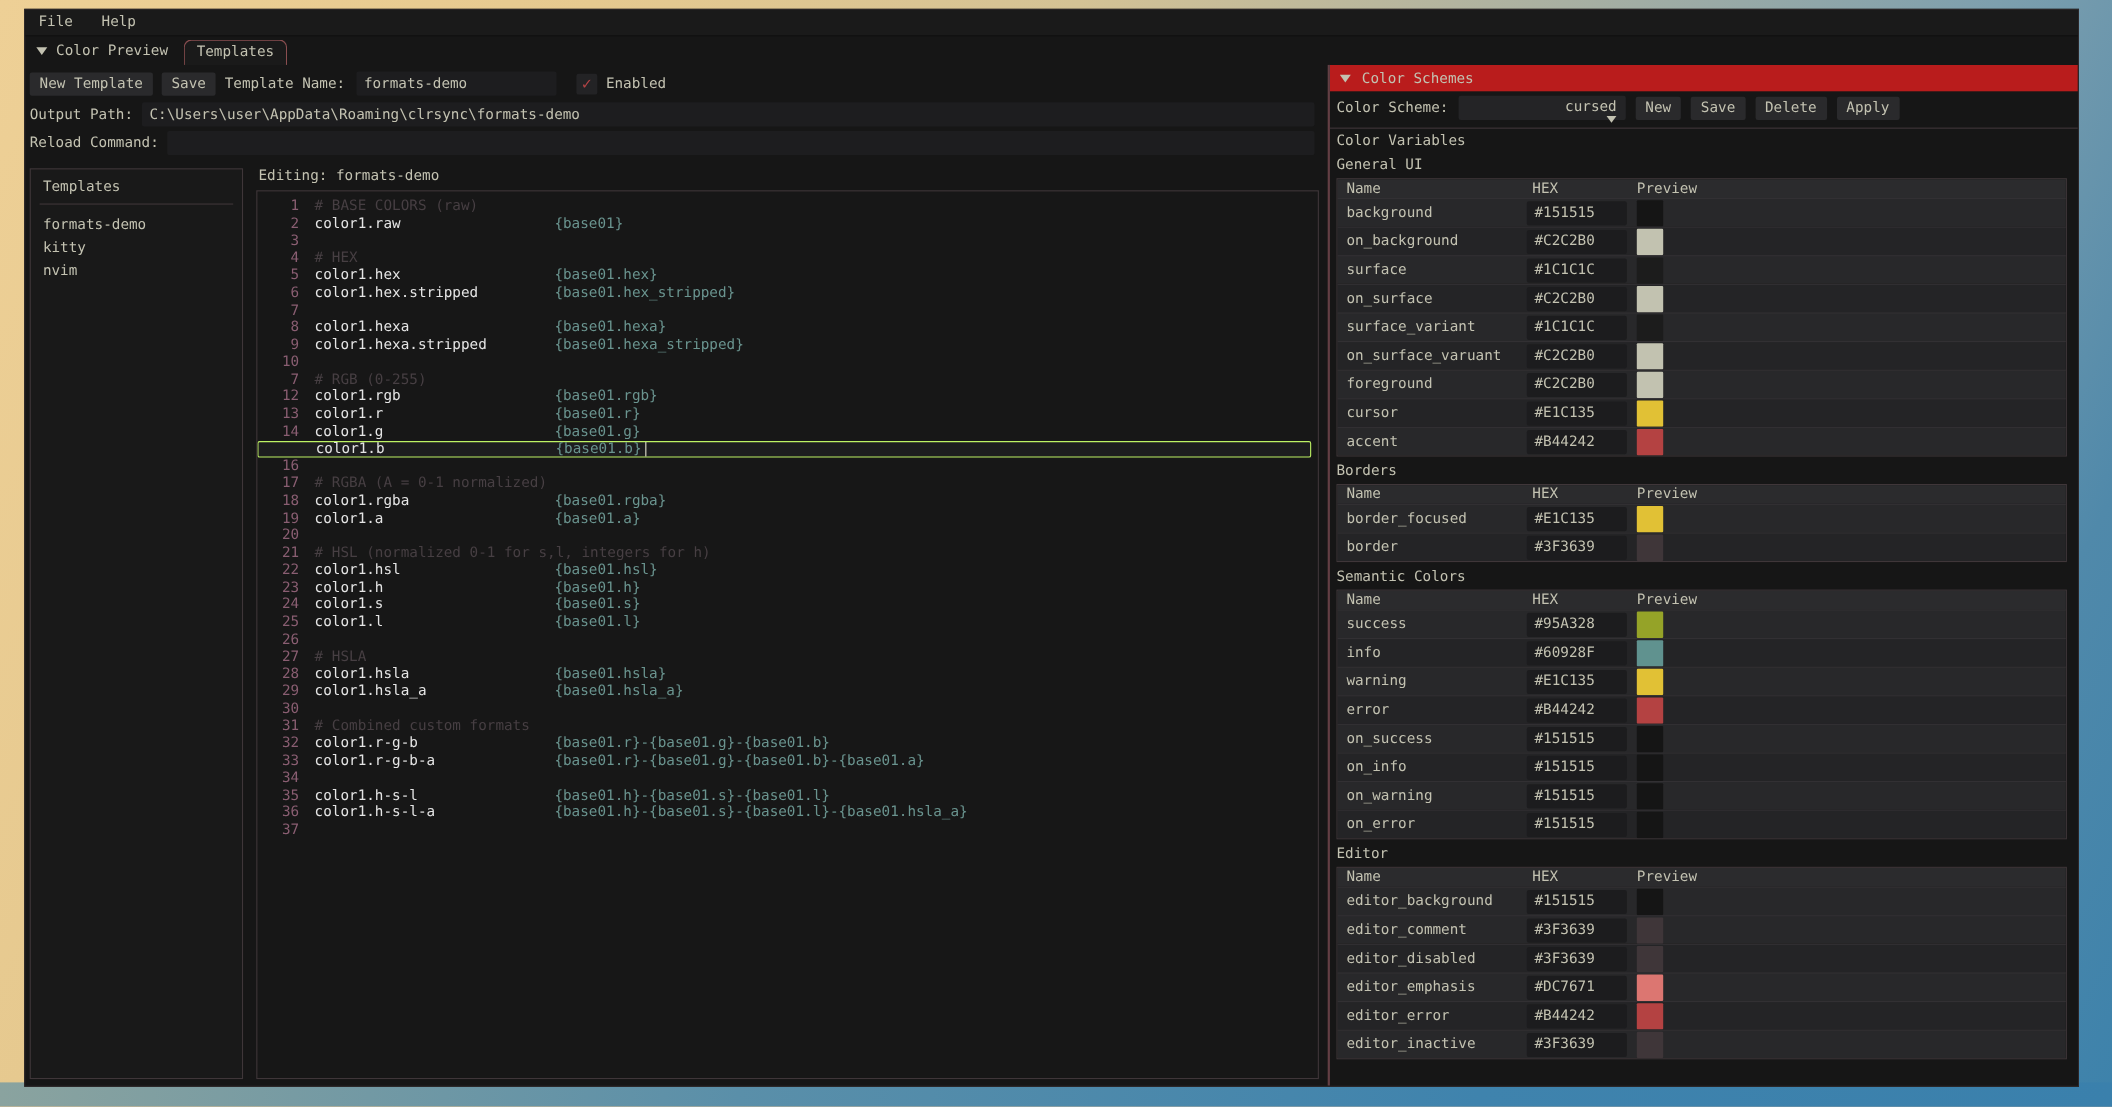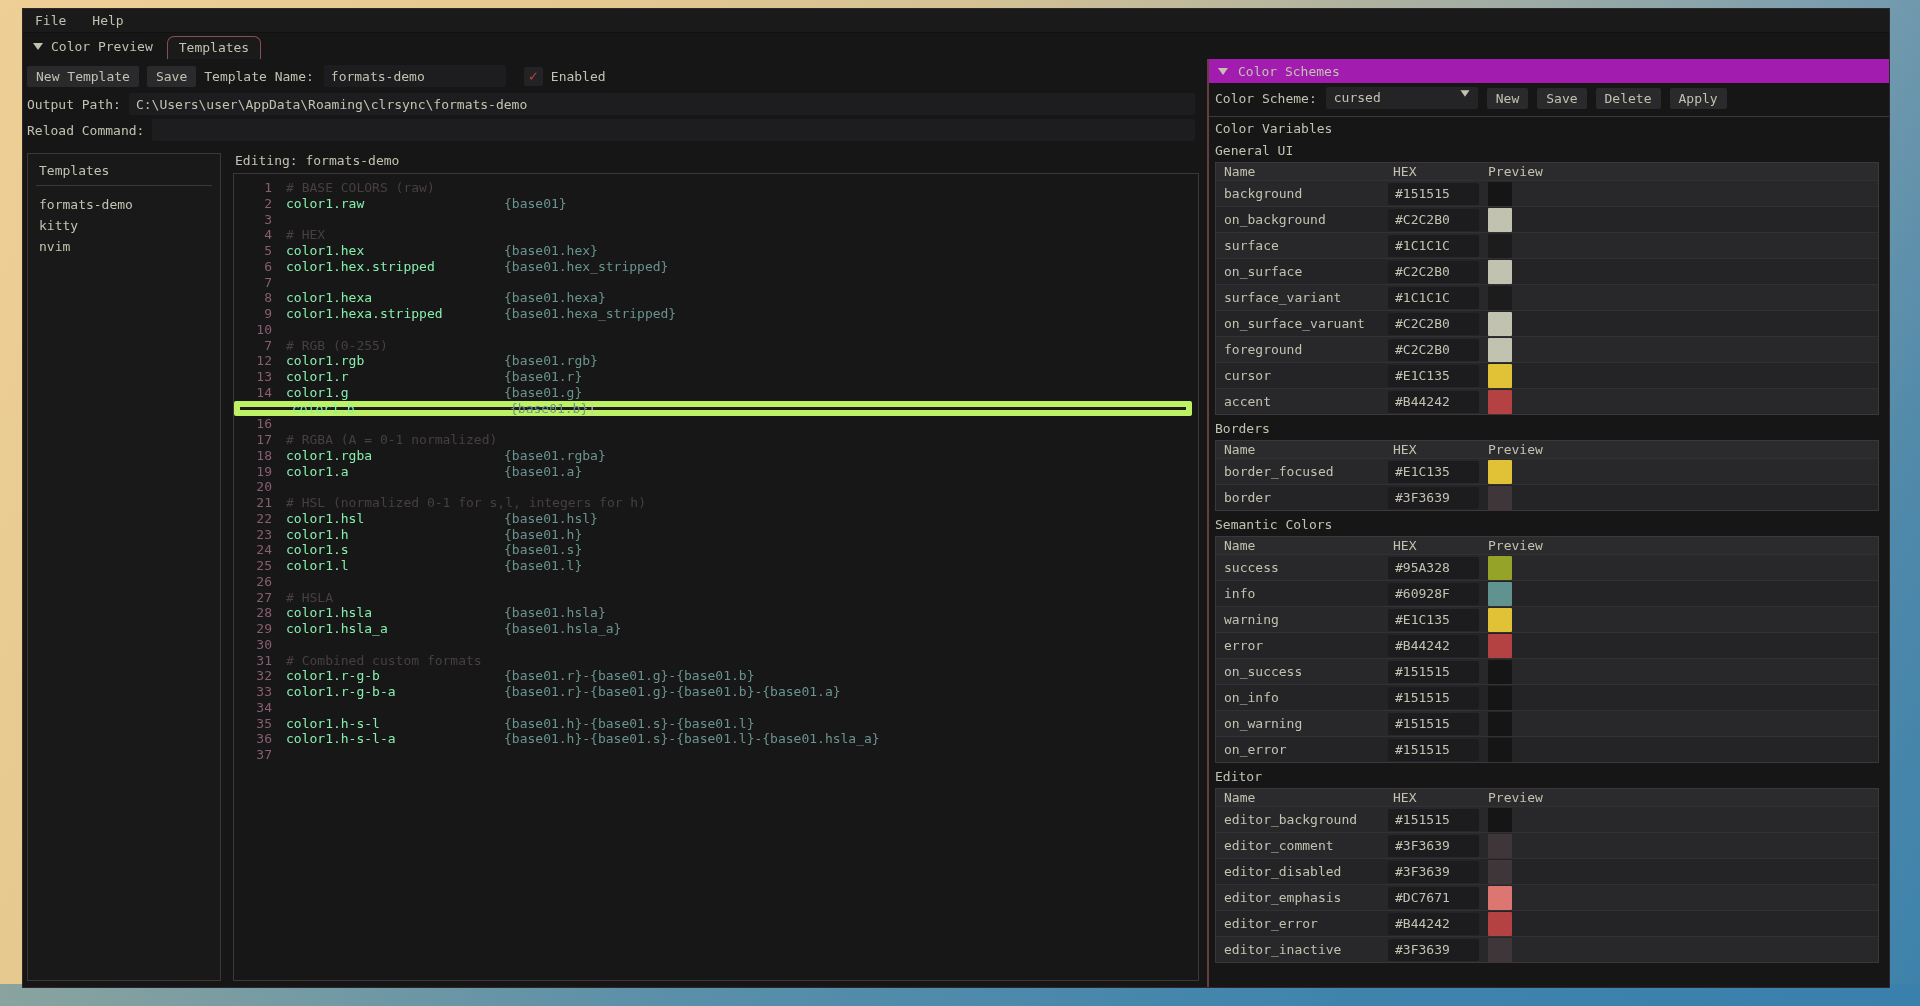--- a/index.html
+++ b/index.html
@@ -51,36 +51,36 @@
   .tp-title { margin-bottom:7px; }
   .tp-sep { height:1px; background:#3F3639; margin:0 -3px 8px; }
   .tpl-item { line-height:21px; cursor:default; white-space:nowrap; }
 
   .editor-area { flex:1; display:flex; flex-direction:column; min-width:0; }
   .editing-label { height:20px; flex:none; padding-left:2px; }
   .editor-box { flex:1; border:1px solid #3F3639; background:#171717; padding-top:6px; overflow:hidden; min-height:0; }
 
   .line { display:flex; align-items:center; height:15.75px; line-height:15.75px; white-space:pre; }
   .num { width:52px; flex:none; text-align:right; padding-right:14px; color:#8A5E72; }
-  .key { width:218px; flex:none; color:#86efac; }
+  .key { width:218px; flex:none; color:#e5e5e5; }
   .val { flex:1; color:#6A948F; min-width:0; }
   .comment { flex:1; color:#473F43; }
-  .line.active { border:6px solid #bef264; background:#1D1D1F; border-radius:2px; margin-right:6px; }
+  .line.active { border:1px solid #bef264; background:#1D1D1F; border-radius:2px; margin-right:6px; }
   .line.active .num { visibility:hidden; }
   .cursor { color:#CCCBBA; }
 
   
   .vsep { width:2px; flex:none; background:#633F44; }
 
   
   .right-panel { flex:1; display:flex; flex-direction:column; overflow:hidden; min-width:0; }
-  .cs-header { height:24px; flex:none; background:#a21caf; display:flex; align-items:center; padding-left:9px; gap:10px;text-align:center; }
+  .cs-header { height:24px; flex:none; background:#b91c1c; display:flex; align-items:center; padding-left:9px; gap:10px;text-align:center; }
   .scheme-row { height:30px; flex:none; display:flex; align-items:center; padding:0 10px 0 6px; gap:9px; }
   .combo { width:152px; background:#242426; border-radius:2px; padding:3px 8px; height:22px;
-    display:flex; align-items:flex-start; justify-content:space-between; }
+    display:flex; align-items:flex-end; justify-content:space-between;flex-direction:column; }
   .combo .arr-down { border-top-color:#C3C2B1; transform:scale(.9); }
   .hsep { height:1px; background:#3F3639; margin:3px 0 2px; flex:none; }
   .cv-label { height:16px; flex:none; padding-left:6px; margin:2px 0 0; }
   .cv-sections { flex:1; overflow:hidden; padding:0 10px 0 6px; min-height:0; }
 
   .cv-title { height:16px; margin:6px 0 3px; }
   .cv-table { border:1px solid #3F3639; }
   .cv-row { display:flex; height:26px; background:#28282A; border-top:1px solid #323033; }
   .cv-row.alt { background:#242426; }
   .cv-row.head { height:17px; background:#2B2B2D; border-top:none; }

